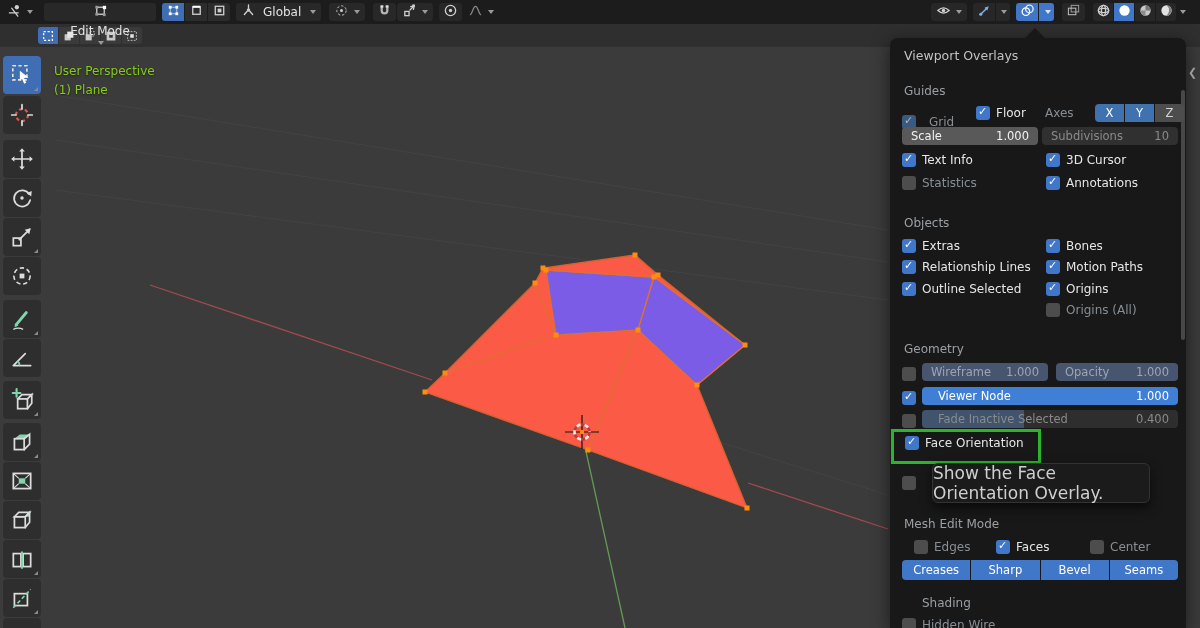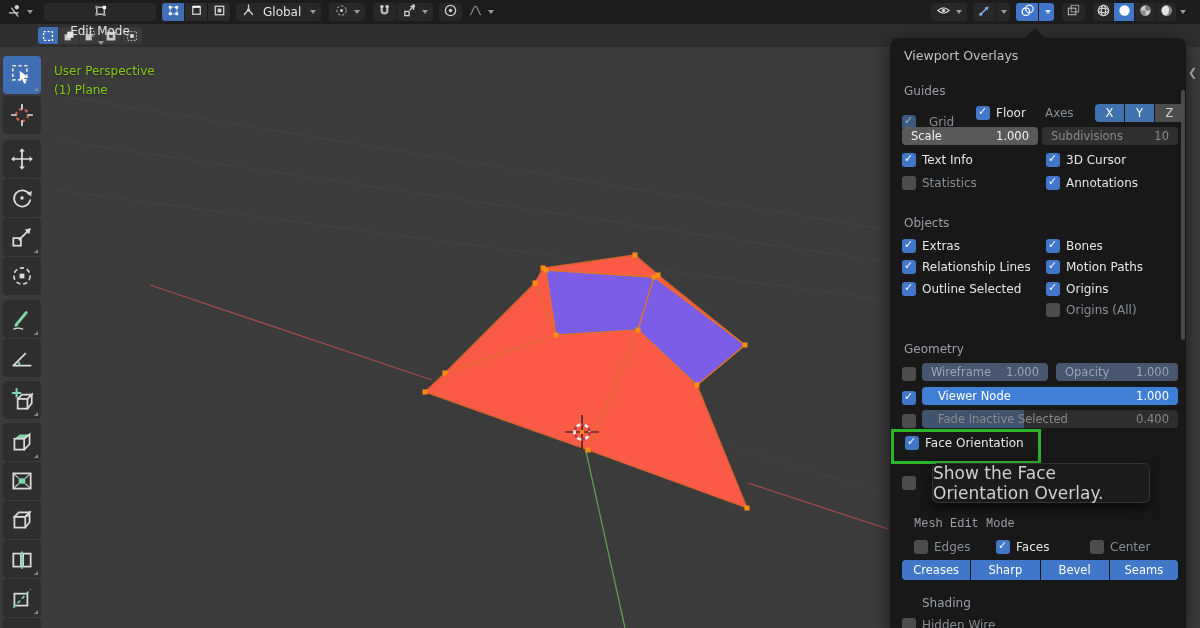--- a/index.html
+++ b/index.html
@@ -521,21 +521,21 @@
       <span>0.400</span>
     </div>
     <div class="abs" style="top:396px;left:15px;">
       <span class="cb on"></span>
       <span class="lbl">Face Orientation</span>
     </div>
     <div class="abs" style="top:436px;left:12px;">
       <span class="cb"></span>
     </div>
 
-    <div class="abs sect" style="top:477px;left:24px;font-family:Liberation Mono, monospace;">Mesh Edit Mode</div>
+    <div class="abs sect" style="top:477px;left:14px;">Mesh Edit Mode</div>
     <div class="abs" style="top:500px;left:24px;">
       <span class="cb"></span>
       <span class="lbl dim">Edges</span>
     </div>
     <div class="abs" style="top:500px;left:106px;">
       <span class="cb on"></span>
       <span class="lbl">Faces</span>
     </div>
     <div class="abs" style="top:500px;left:200px;">
       <span class="cb"></span>

